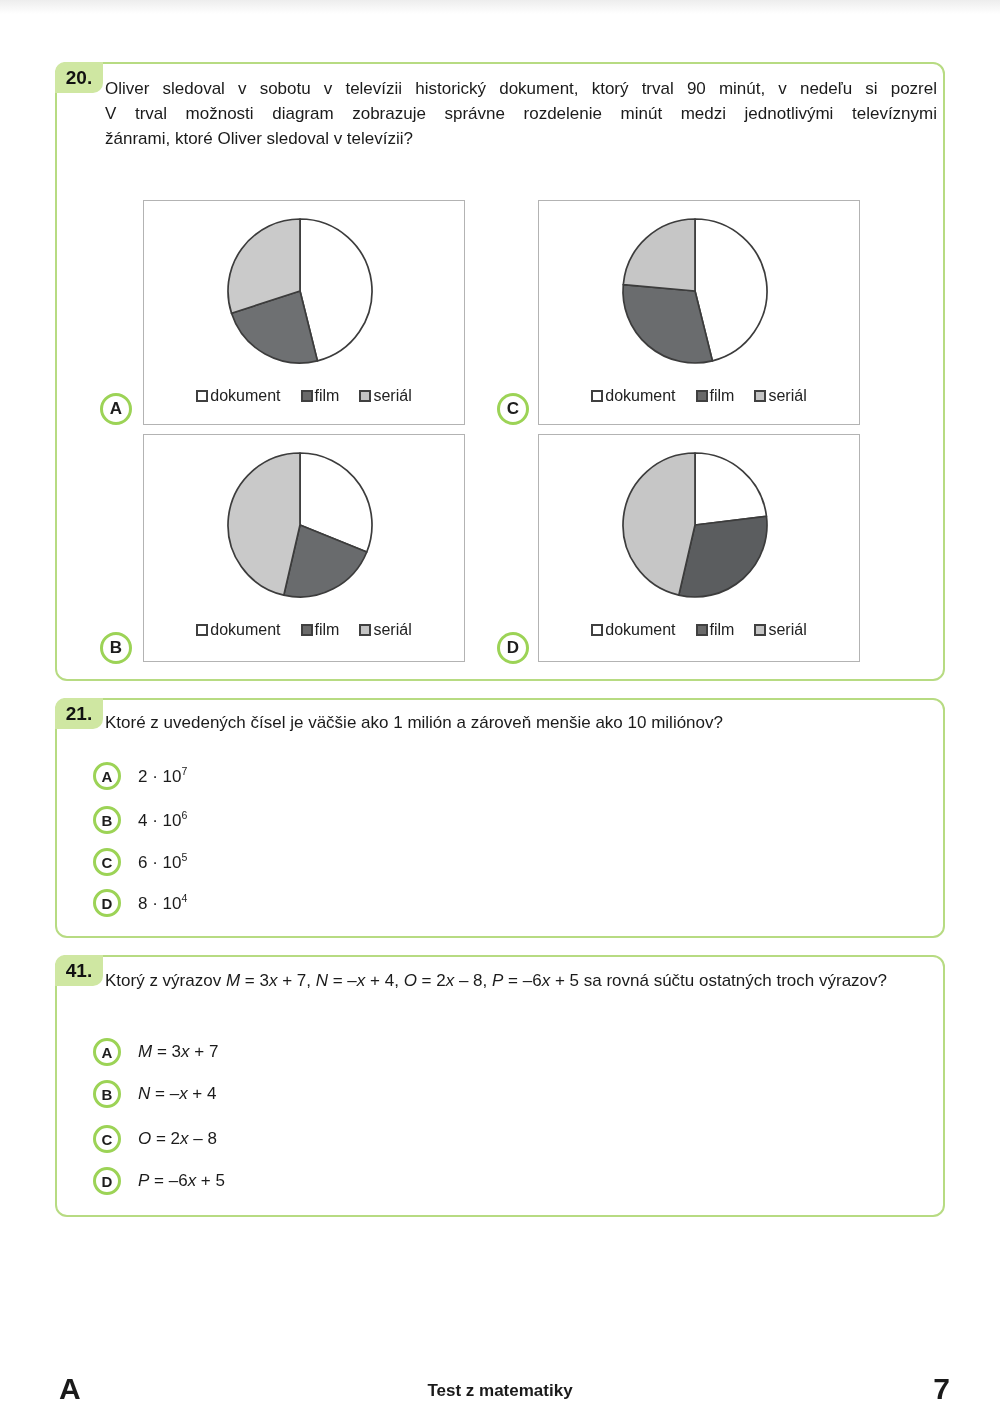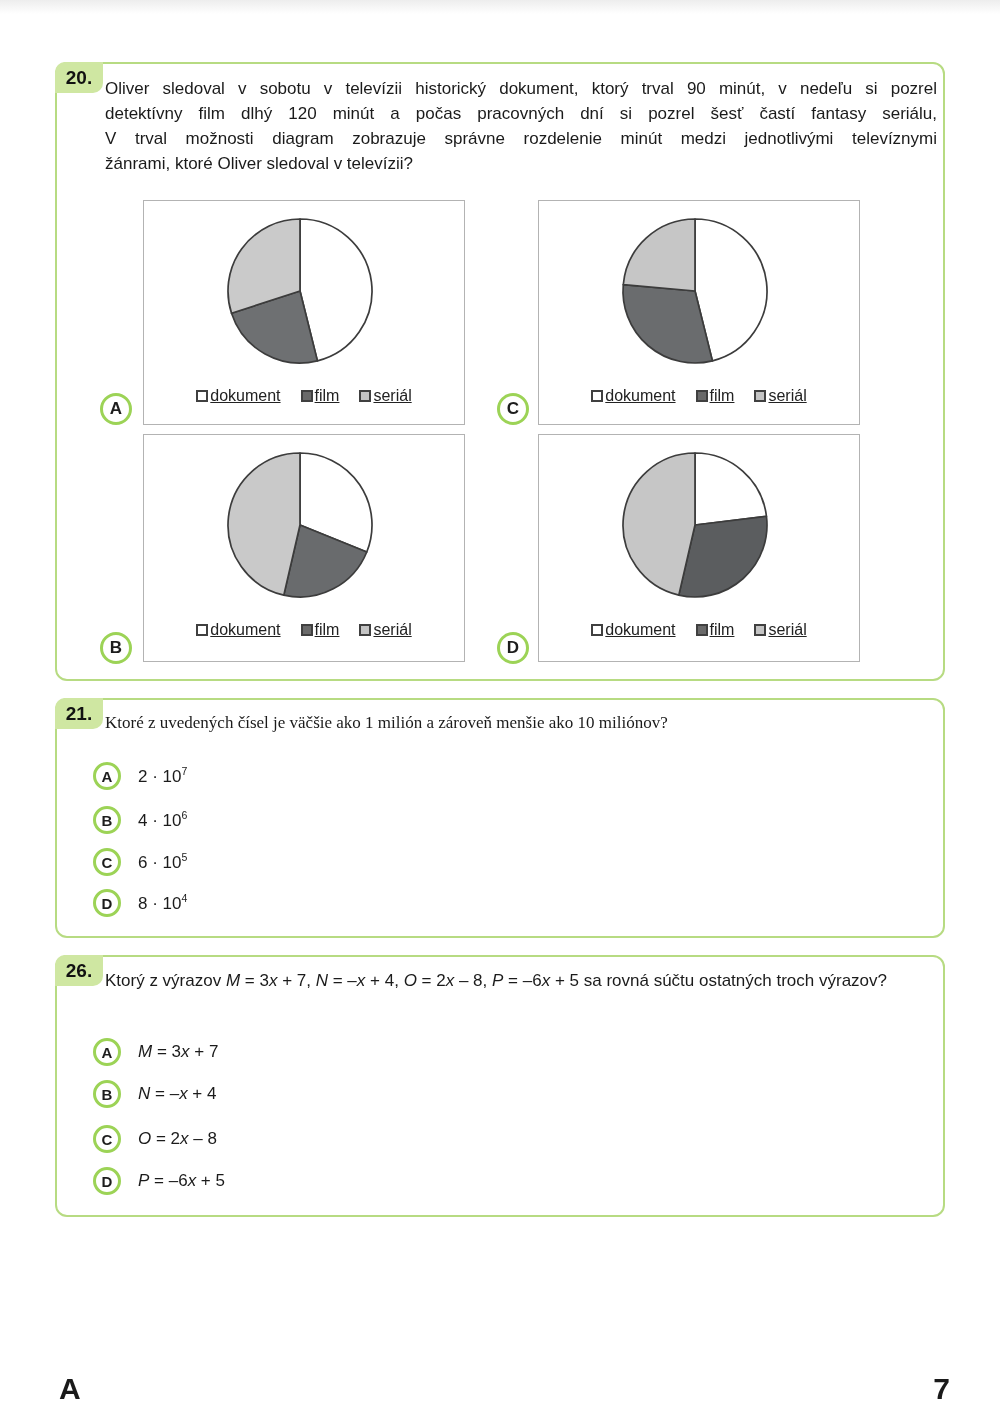--- a/index.html
+++ b/index.html
@@ -14,21 +14,21 @@
         border-radius:10px 0 10px 0;display:flex;align-items:center;justify-content:center;
         font-weight:bold;font-size:19px;color:#111;}
   .qtext{position:absolute;left:48px;top:12px;width:832px;font-size:17px;line-height:25px;color:#1b1b1b;}
   .jline{text-align:justify;text-align-last:justify;}
   .lline{text-align:left;}
   
   .chart-cell{position:absolute;width:322px;box-sizing:border-box;border:1px solid #b3b3b3;background:#fff;}
   .pie-wrap{position:absolute;left:73px;top:7px;width:166px;height:166px;}
   .legend{position:absolute;left:0;right:0;top:186px;display:flex;justify-content:center;
         align-items:center;gap:20px;font-size:16px;color:#222;}
-  .legend-item{display:flex;align-items:center;gap:2px;text-decoration:underline;}
+  .legend-item{display:flex;align-items:center;gap:2px;}
   .swatch{width:12px;height:12px;box-sizing:border-box;border:2px solid #404040;display:inline-block;}
   
   .q20-opt{position:absolute;width:26px;height:26px;border:3px solid #9cd356;border-radius:50%;
         background:#fff;display:flex;align-items:center;justify-content:center;
         font-weight:bold;font-size:17px;color:#1d1d1d;}
   .opt-row{position:absolute;left:36px;display:flex;align-items:center;gap:17px;height:28px;}
   .opt-circle{width:22px;height:22px;border:3px solid #9cd356;border-radius:50%;background:#fff;
         display:flex;align-items:center;justify-content:center;font-weight:bold;font-size:15px;color:#1d1d1d;flex:0 0 auto;}
   .opt-text{font-size:17px;color:#1b1b1b;white-space:nowrap;}
   .it{font-style:italic;}
@@ -43,21 +43,20 @@
 <body>
 
 <div id="page">
   <div class="top-fade"></div>
 
   <div class="qbox" style="top:62px;height:619px;">
     <div class="badge">20.</div>
     <div class="qtext">
       <div>
           <div class="jline">Oliver sledoval v sobotu v televízii historický dokument, ktorý trval 90 minút, v nedeľu si pozrel</div>
-          <div class="jline">detektívny film dlhý 120 minút a počas pracovných dní si pozrel šesť častí fantasy seriálu,</div>
         </div>
       <div>
           <div class="jline">V trval možnosti diagram zobrazuje správne rozdelenie minút medzi jednotlivými televíznymi</div>
           <div class="lline">žánrami, ktoré Oliver sledoval v televízii?</div>
         </div>
     </div>
 
     <div class="chart-cell" style="left:86px;top:136px;height:225px;">
       <div class="pie-wrap"><svg width="166" height="166" viewBox="0 0 166 166">
             <path d="M 83,83 L 83.00,11.00 A 72,72 0 0 1 100.42,152.86 Z" fill="#ffffff" stroke="#3c3c3c" stroke-width="1.7" stroke-linejoin="round"></path>
@@ -147,42 +146,42 @@
     </div>
 
     <div class="q20-opt" style="left:43px;top:329px;">A</div>
     <div class="q20-opt" style="left:440px;top:329px;">C</div>
     <div class="q20-opt" style="left:43px;top:568px;">B</div>
     <div class="q20-opt" style="left:440px;top:568px;">D</div>
   </div>
 
   <div class="qbox" style="top:698px;height:240px;">
     <div class="badge">21.</div>
-    <div class="qtext" style="top:10px;font-family:Liberation Serif, serif;">Ktoré z uvedených čísel je väčšie ako 1 milión a zároveň menšie ako 10 miliónov?</div>
+    <div class="qtext" style="top:10px;">Ktoré z uvedených čísel je väčšie ako 1 milión a zároveň menšie ako 10 miliónov?</div>
 
     <div class="opt-row" style="top:62px;">
       <div class="opt-circle">A</div>
       <div class="opt-text"><span>2 · 10</span><span class="sup">7</span></div>
     </div>
     <div class="opt-row" style="top:106px;">
       <div class="opt-circle">B</div>
       <div class="opt-text"><span>4 · 10</span><span class="sup">6</span></div>
     </div>
     <div class="opt-row" style="top:148px;">
       <div class="opt-circle">C</div>
       <div class="opt-text"><span>6 · 10</span><span class="sup">5</span></div>
     </div>
     <div class="opt-row" style="top:189px;">
       <div class="opt-circle">D</div>
       <div class="opt-text"><span>8 · 10</span><span class="sup">4</span></div>
     </div>
   </div>
 
   <div class="qbox" style="top:955px;height:262px;">
-    <div class="badge">26.</div>
+    <div class="badge">41.</div>
     <div class="qtext" style="top:11px;text-align:justify;"><span>Ktorý z výrazov </span><span class="it">M</span><span> = 3</span><span class="it">x</span><span> + 7, </span><span class="it">N</span><span> = –</span><span class="it">x</span><span> + 4, </span><span class="it">O</span><span> = 2</span><span class="it">x</span><span> – 8, </span><span class="it">P</span><span> = –6</span><span class="it">x</span><span> + 5  sa rovná súčtu ostatných troch výrazov?</span></div>
 
     <div class="opt-row" style="top:81px;">
       <div class="opt-circle">A</div>
       <div class="opt-text"><span class="it">M</span><span> = 3</span><span class="it">x</span><span> + 7</span></div>
     </div>
     <div class="opt-row" style="top:123px;">
       <div class="opt-circle">B</div>
       <div class="opt-text"><span class="it">N</span><span> = –</span><span class="it">x</span><span> + 4</span></div>
     </div>
@@ -190,14 +189,15 @@
       <div class="opt-circle">C</div>
       <div class="opt-text"><span class="it">O</span><span> = 2</span><span class="it">x</span><span> – 8</span></div>
     </div>
     <div class="opt-row" style="top:210px;">
       <div class="opt-circle">D</div>
       <div class="opt-text"><span class="it">P</span><span> = –6</span><span class="it">x</span><span> + 5</span></div>
     </div>
   </div>
 
   <div class="footer-variant">A</div>
+  <div class="footer-title">Test z matematiky</div>
   <div class="footer-page">7</div>
 </div>
 
 </body></html>

